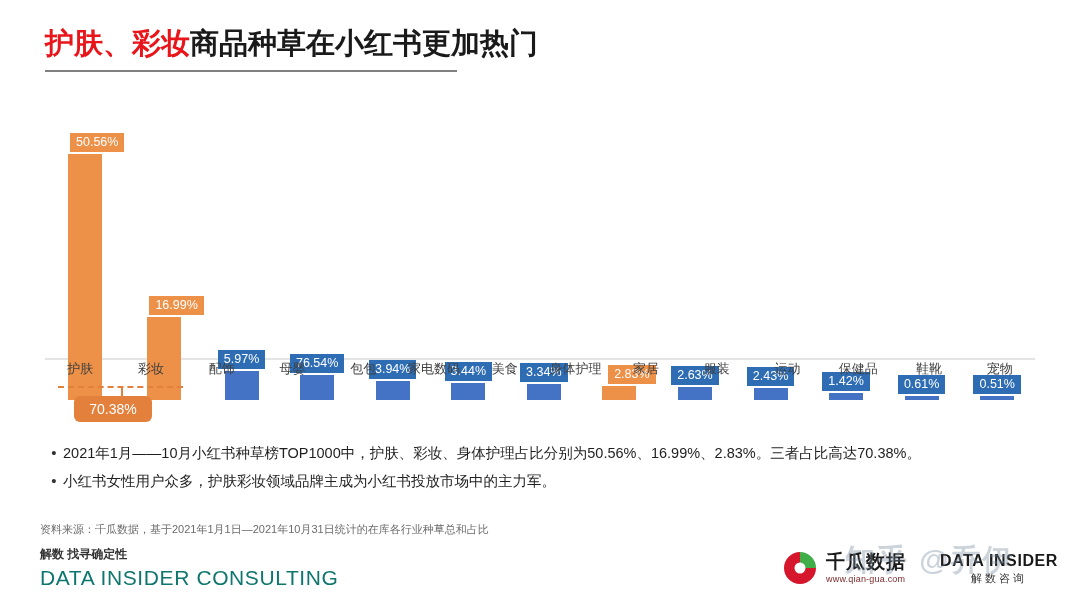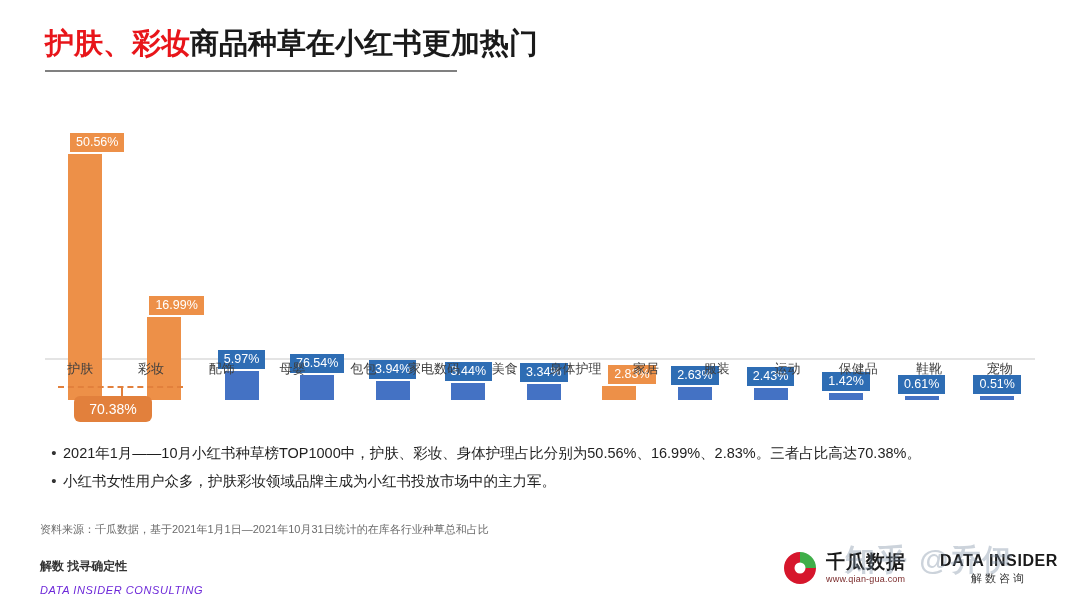--- a/index.html
+++ b/index.html
@@ -169,35 +169,33 @@
     font-size: 11px;
     color: #6b6b6b;
     letter-spacing: 0px;
   }
 
   
   .foot-left {
     position: absolute;
     left: 40px;
     top: 545px;
-    margin-top: 12px;
   }
   .foot-cn {
     font-size: 12px;
     color: #333;
     font-weight: bold;
     line-height: 18px;
   }
   .foot-en {
-    font-size: 11px;
-    color: #6d28d9;
+    font-size: 21px;
+    color: #0f766e;
     letter-spacing: 0.6px;
     line-height: 24px;
     margin-top: 3px;
-    font-style: italic;
   }
 
   
   .foot-right {
     position: absolute;
     left: 780px;
     top: 548px;
     display: flex;
     align-items: center;
   }

